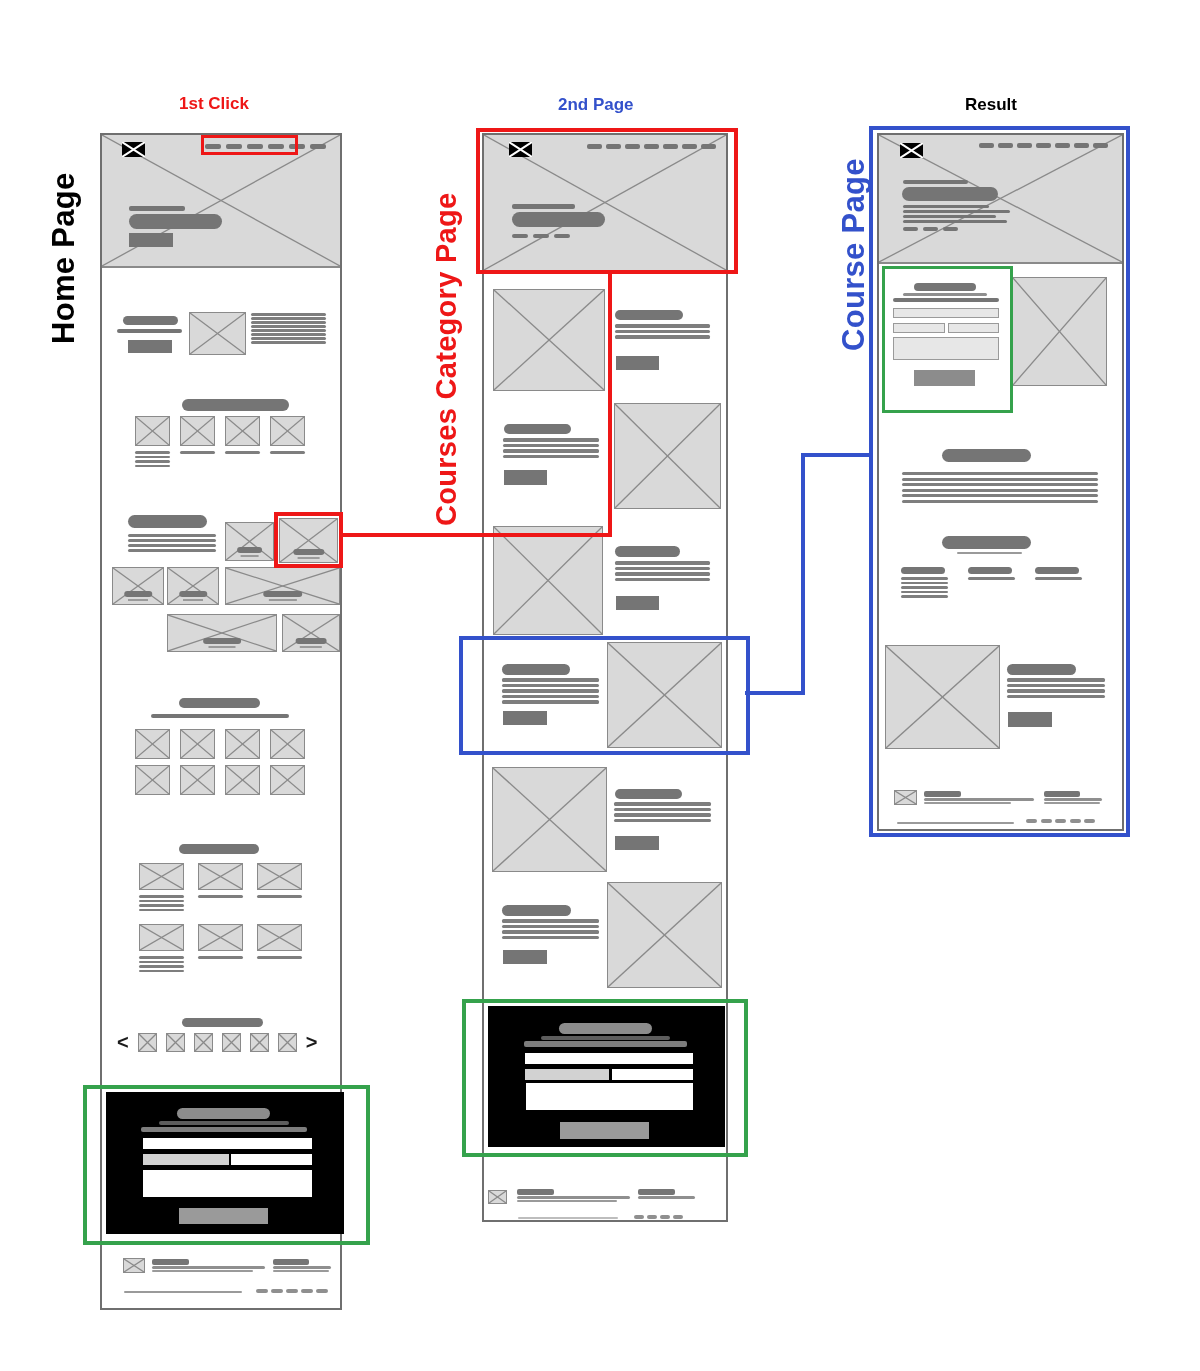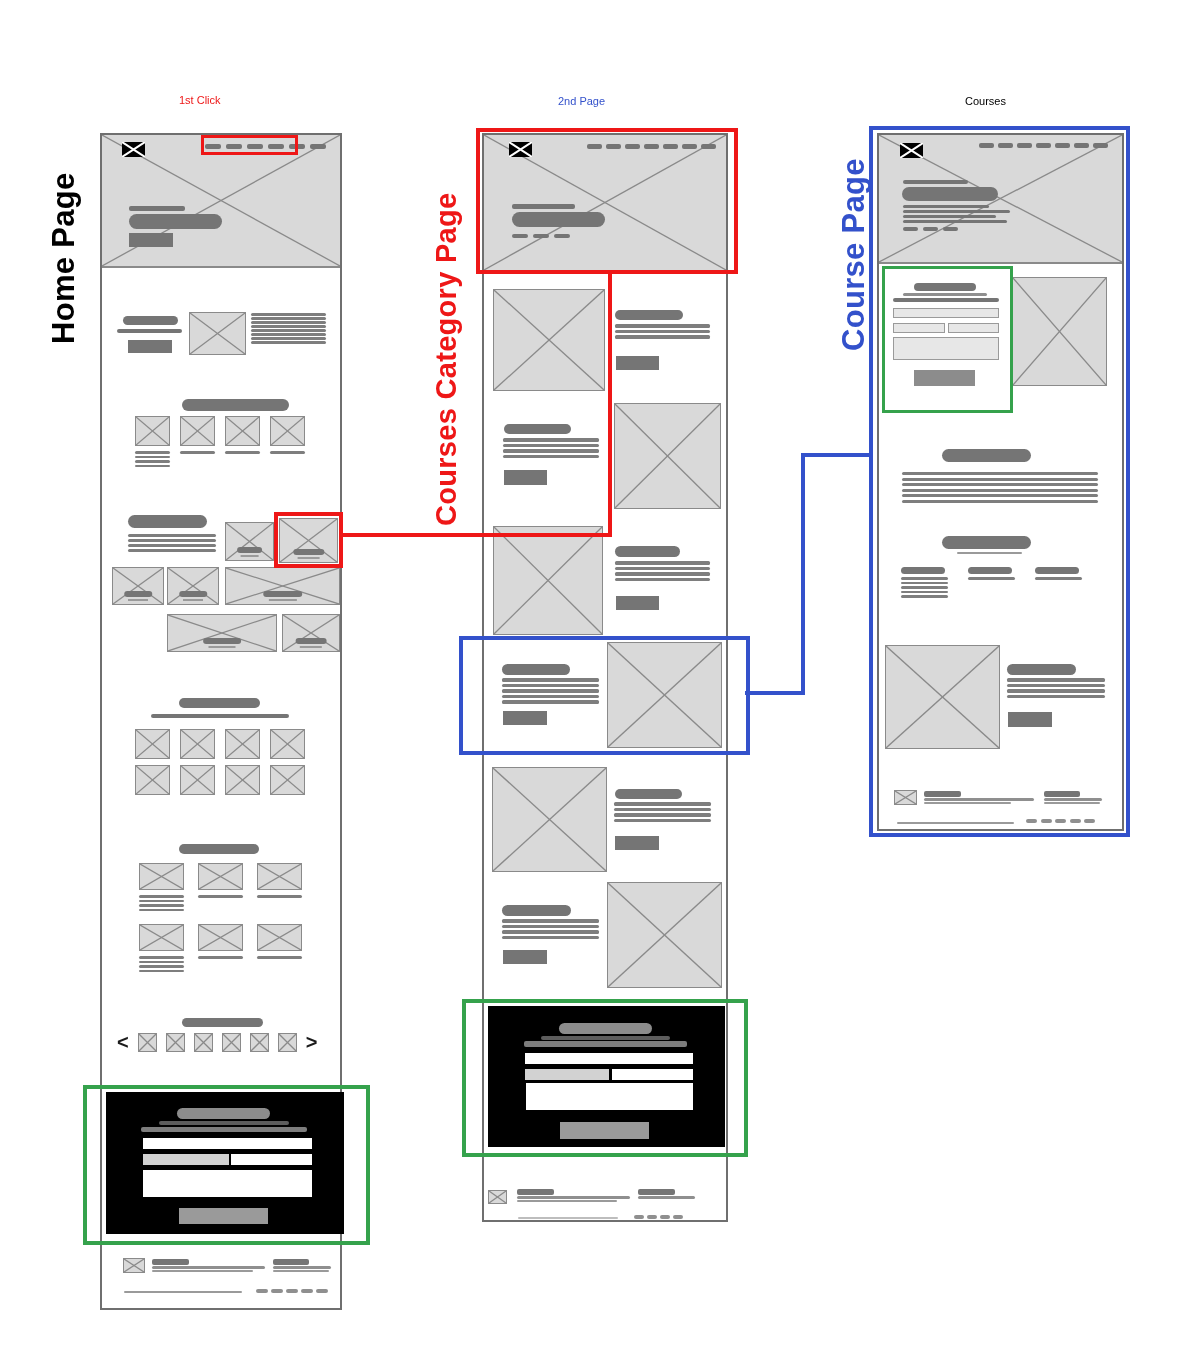--- a/index.html
+++ b/index.html
@@ -24,21 +24,21 @@
   .dashes{position:absolute;display:flex}
   .dash{background:var(--bar);border-radius:2px;width:15px;height:5px;flex:none}
   .frame{position:absolute;box-sizing:border-box;z-index:6}
   .red-f{border:4px solid var(--red)}
   .blue-f{border:4px solid var(--blue)}
   .green-f{border:4px solid var(--green)}
   .hline,.vline{position:absolute;z-index:5}
   .red-l{background:var(--red)} .blue-l{background:var(--blue)}
   .vlabel{position:absolute;writing-mode:vertical-rl;transform:rotate(180deg);
           font-weight:700;white-space:nowrap;letter-spacing:.3px}
-  .clabel{position:absolute;font-weight:400;font-size:11px}
+  .clabel{position:absolute;font-weight:700;font-size:17px}
   .tlabel{position:absolute;left:50%;bottom:7px;transform:translateX(-50%);
           background:var(--bar);border-radius:99px;height:6px;width:55%}
   .tuline{position:absolute;left:50%;bottom:3px;transform:translateX(-50%);
           background:#9a9a9a;height:2px;width:40%;text-decoration:none}
   .cta{position:absolute;background:#000}
   .white{position:absolute;background:#fff}
   .gray{position:absolute;background:#d2d2d2}
   .input{position:absolute;background:#e7e7e7;border:1px solid #9a9a9a;box-sizing:border-box}
   .arrow{font-weight:700;font-size:20px;line-height:19px;color:#1a1a1a}
   .cpill{display:block;background:var(--bar);border-radius:99px}
@@ -46,21 +46,21 @@
 </head>
 <body>
 
 <div class="vlabel" style="left:46px;top:132px;width:44px;height:212px;font-size:31px;color:#000">Home Page</div>
 <div class="clabel" style="left:179px;top:94px;color:var(--red)">1st Click</div>
 
 <div class="vlabel" style="left:430px;top:126px;width:44px;height:400px;font-size:29px;color:var(--red)">Courses Category Page</div>
 <div class="clabel" style="left:558px;top:95px;color:var(--blue)">2nd Page</div>
 
 <div class="vlabel" style="left:836px;top:131px;width:44px;height:220px;font-size:31px;color:var(--blue)">Course Page</div>
-<div class="clabel" style="left:965px;top:95px;color:#000">Courses</div>
+<div class="clabel" style="left:965px;top:95px;color:#000">Result</div>
 
 <div class="page" style="left:100px;top:133px;width:242px;height:1177px">
 
   <div class="x" style="left:0;top:0;width:238px;height:133px;border-width:0 0 2px 0">
       <svg viewBox="0 0 238 131">
         <line x1="0" y1="0" x2="238" y2="131" stroke="#8a8a8a" stroke-width="1.3"></line>
         <line x1="238" y1="0" x2="0" y2="131" stroke="#8a8a8a" stroke-width="1.3"></line>
       </svg>
     <div class="x logo" style="left:20px;top:7px;width:23px;height:15px">
         <svg viewBox="0 0 23 15">

